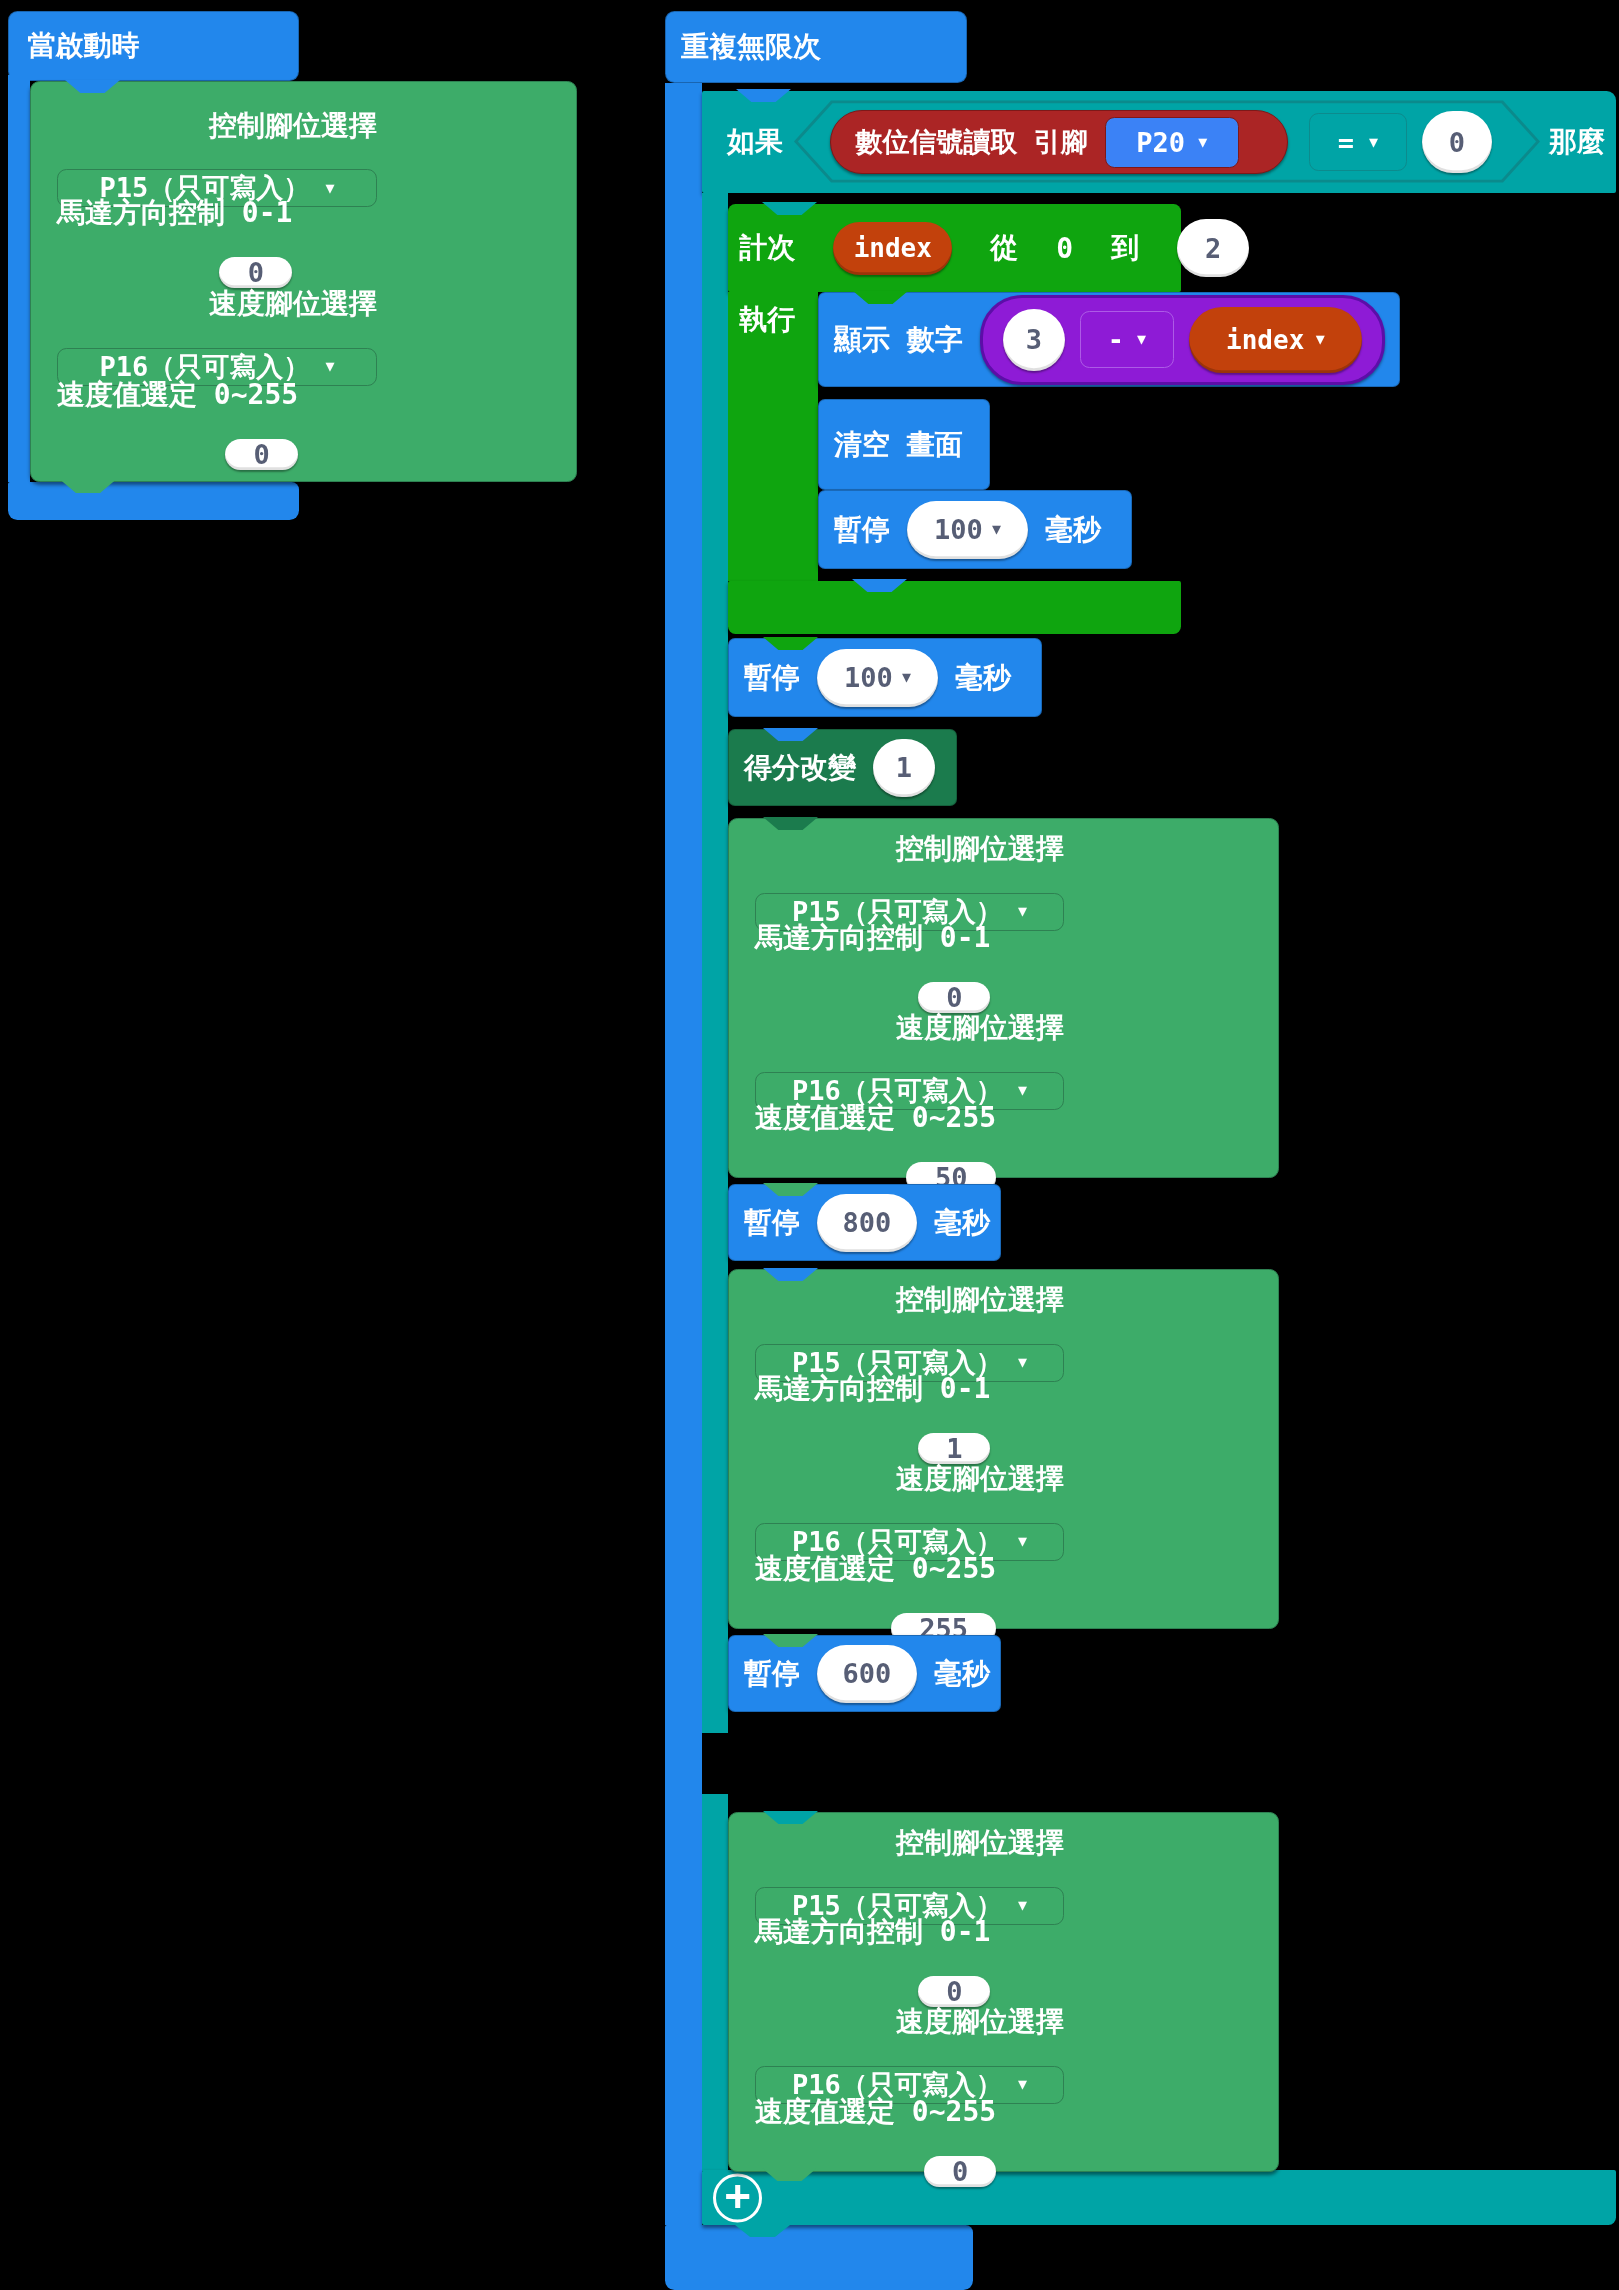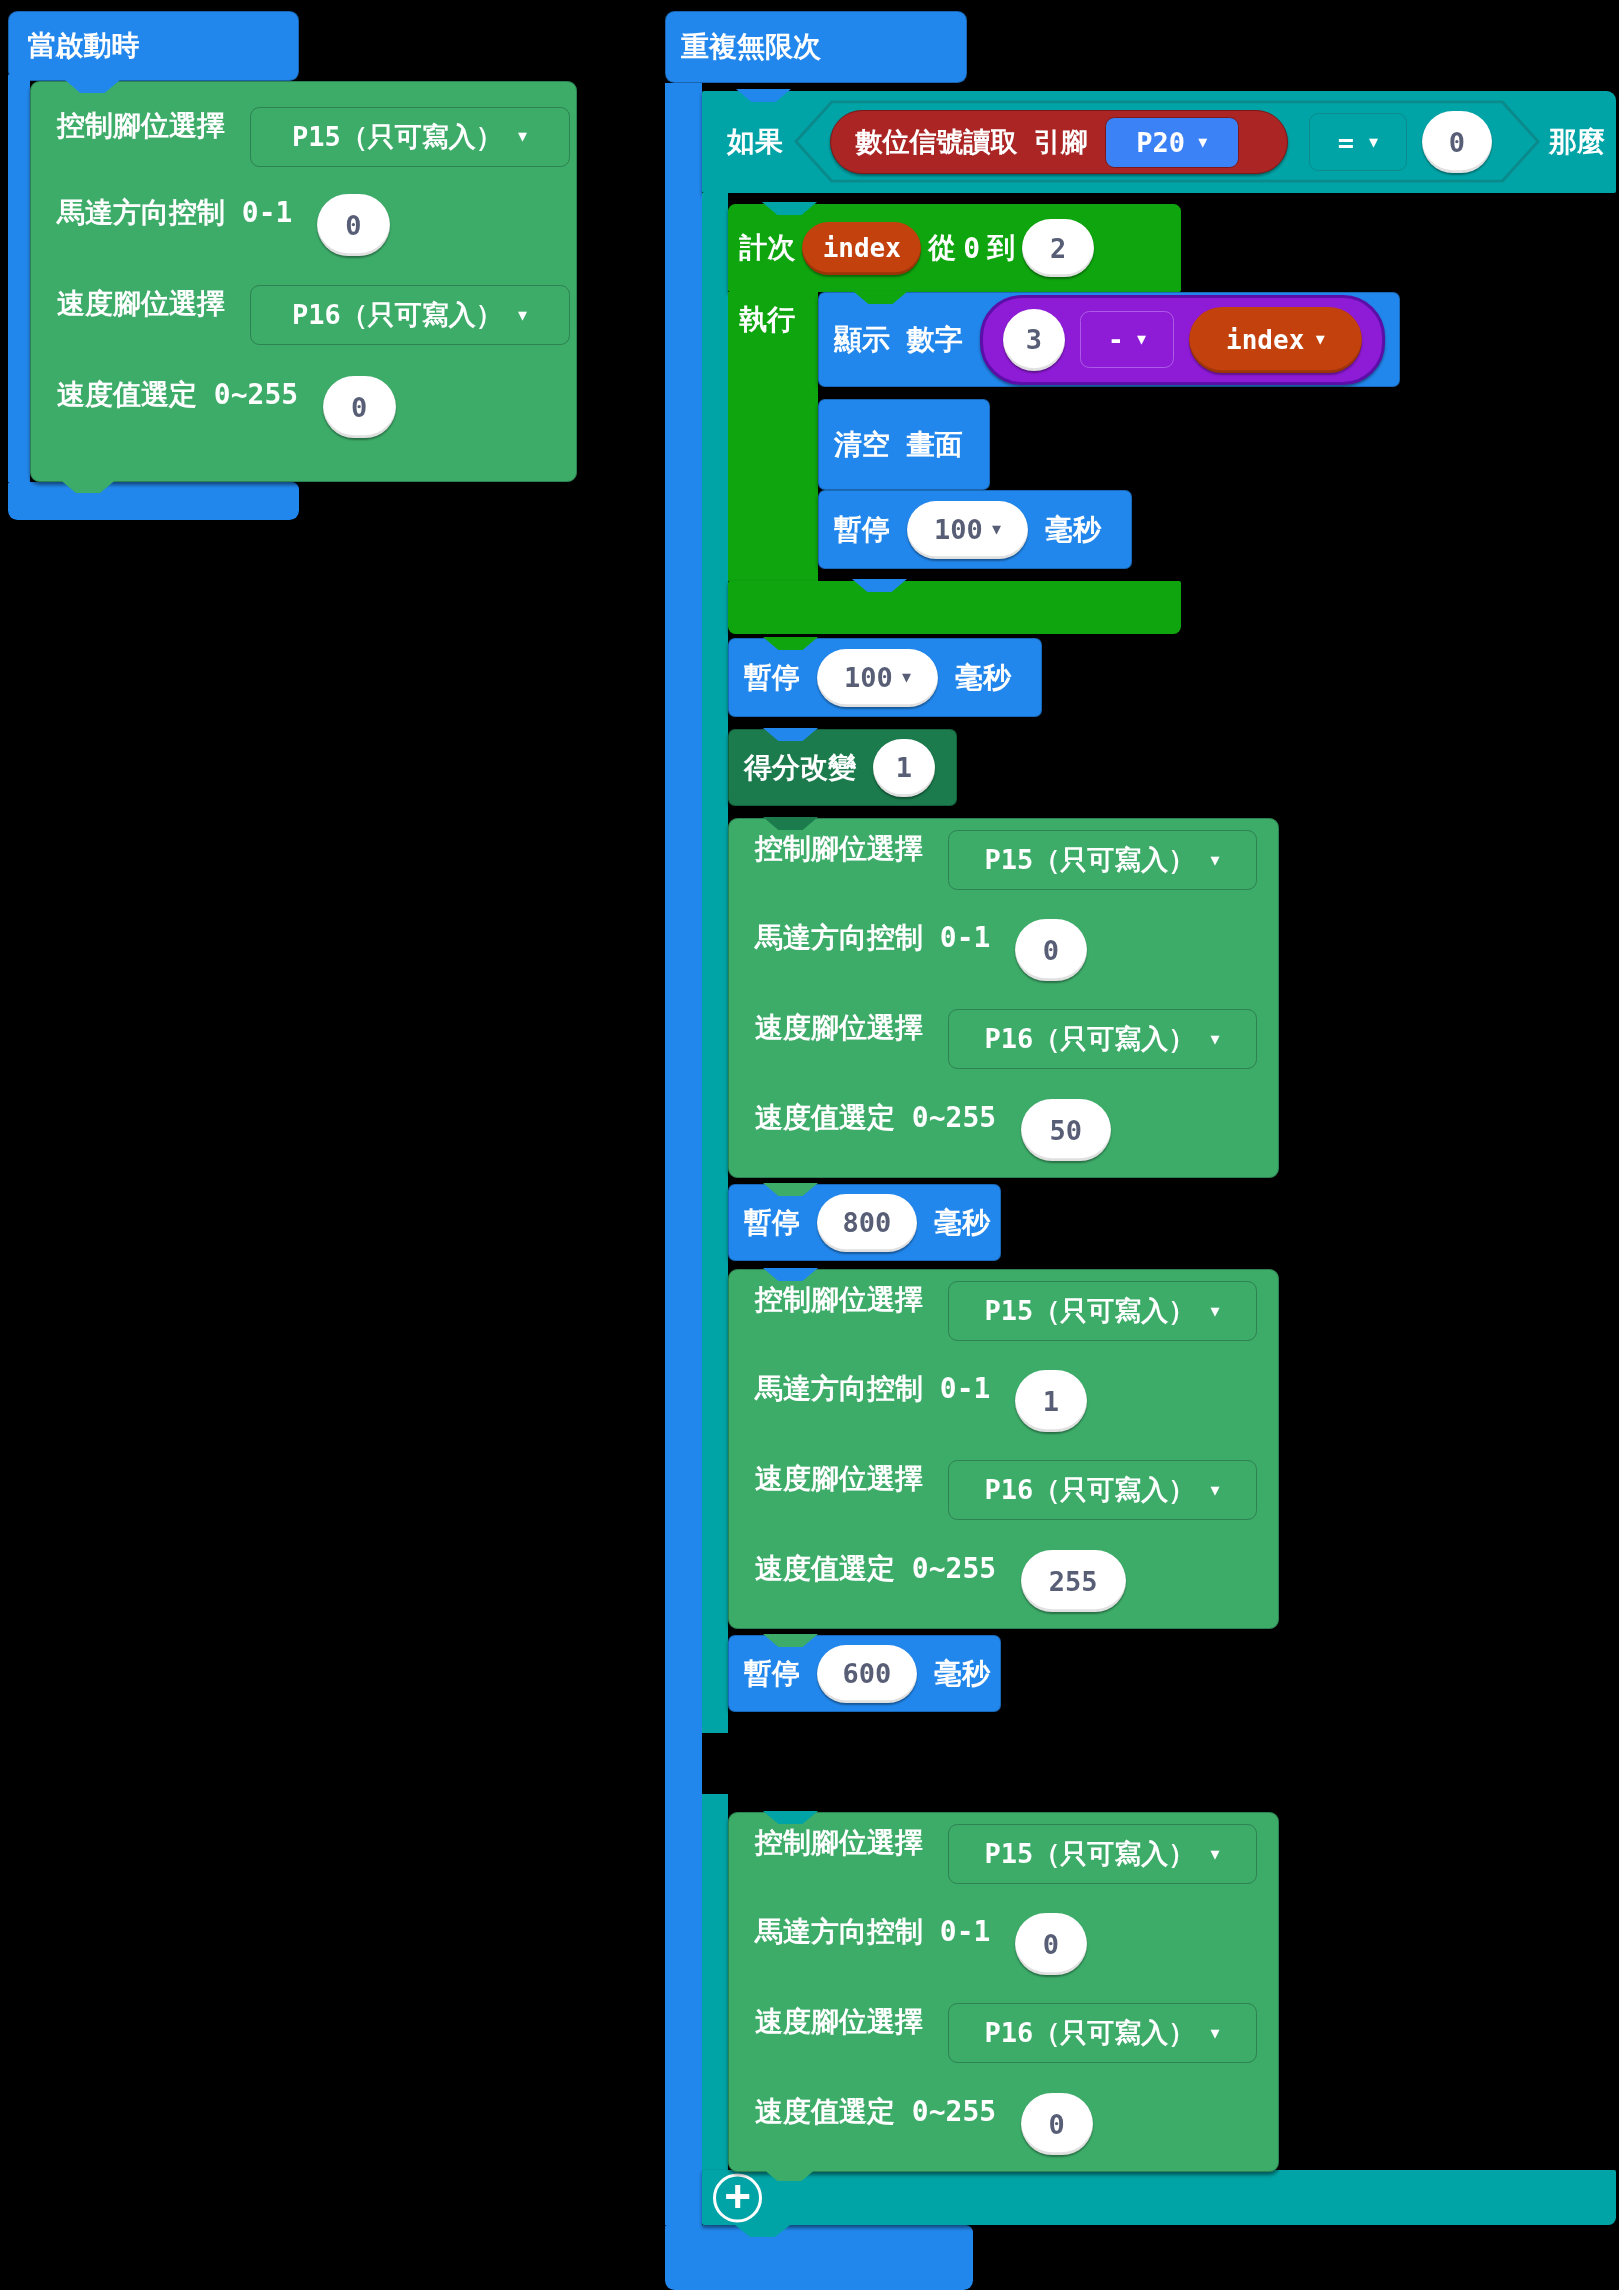--- a/index.html
+++ b/index.html
@@ -27,21 +27,21 @@
   .pill{background:#c2410c;border-radius:34px;display:flex;align-items:center;justify-content:center;
         gap:11.3px;color:#fff;font-size:26px;box-shadow:inset 0 -2.8px 0 rgba(0,0,0,.2), 0 1.9px 1.9px rgba(0,0,0,.35);}
   .notch{position:absolute;top:-1.9px;height:13px;width:55px;
          clip-path:polygon(0 0,100% 0,72% 100%,28% 100%);z-index:3;}
   .tab{position:absolute;height:12.2px;width:55px;
        clip-path:polygon(0 0,100% 0,72% 100%,28% 100%);z-index:3;}
   .circle-btn{border:3.8px solid #fff;border-radius:50%;display:flex;align-items:center;justify-content:center;
               color:#fff;width:51px;height:51px;}
   .circle-btn span{font-size:43px;line-height:1;margin-top:-4.7px;}
   .stack{background:#3DAC69;border:1.9px solid #2E8152;border-radius:9.4px;box-shadow:0 2.8px 3.8px rgba(0,0,0,.45);}
-  .mrow{position:absolute;left:26px;height:62px;display:flex;align-items:flex-start;gap:24.5px;}
+  .mrow{position:absolute;left:26px;height:62px;display:flex;align-items:flex-end;gap:24.5px;flex-direction:column;}
 </style>
 </head>
 <body>
 
 <div class="canvas">
 
   <div class="abs hdr" style="left:7.5px;top:11.3px;width:291px;height:70px;background:#2287EC;padding-left:19px;">
     <span class="lbl">當啟動時</span>
   </div>
   <div class="abs" style="left:7.5px;top:75px;width:22.6px;height:407px;background:#2287EC;"></div>
@@ -114,21 +114,21 @@
   <div class="abs" style="left:702px;top:2170px;width:914px;height:55px;background:#00A4A6;border-radius:1.9px 1.9px 7.5px 1.9px;box-shadow:0 2.8px 3.8px rgba(0,0,0,.45);">
     <div class="notch" style="left:60px;background:#3DAC69;"></div>
     <div class="abs vc circle-btn" style="left:11.3px;width:49px;height:49px;">
       <span>+</span>
     </div>
   </div>
   <div class="tab" style="left:735px;top:2225px;background:#00A4A6;"></div>
 
   <div class="abs" style="left:728px;top:204px;width:453px;height:88px;background:#0FA50F;border-radius:7.5px 7.5px 1.9px 1.9px;box-shadow:0 2.8px 3.8px rgba(0,0,0,.45);">
     <div class="notch" style="left:34px;background:#00A4A6;"></div>
-    <div class="abs vc row" style="left:11.3px;gap:7px;">
+    <div class="abs vc row" style="left:11.3px;gap:38px;">
       <span class="lbl">計次</span>
       <div class="pill" style="width:119px;height:53px;">
         <span>index</span>
       </div>
       <span class="lbl">從</span>
       <span class="lbl">0</span>
       <span class="lbl">到</span>
       <div class="oval" style="width:72px;height:58px;">
         <span>2</span>
       </div>

